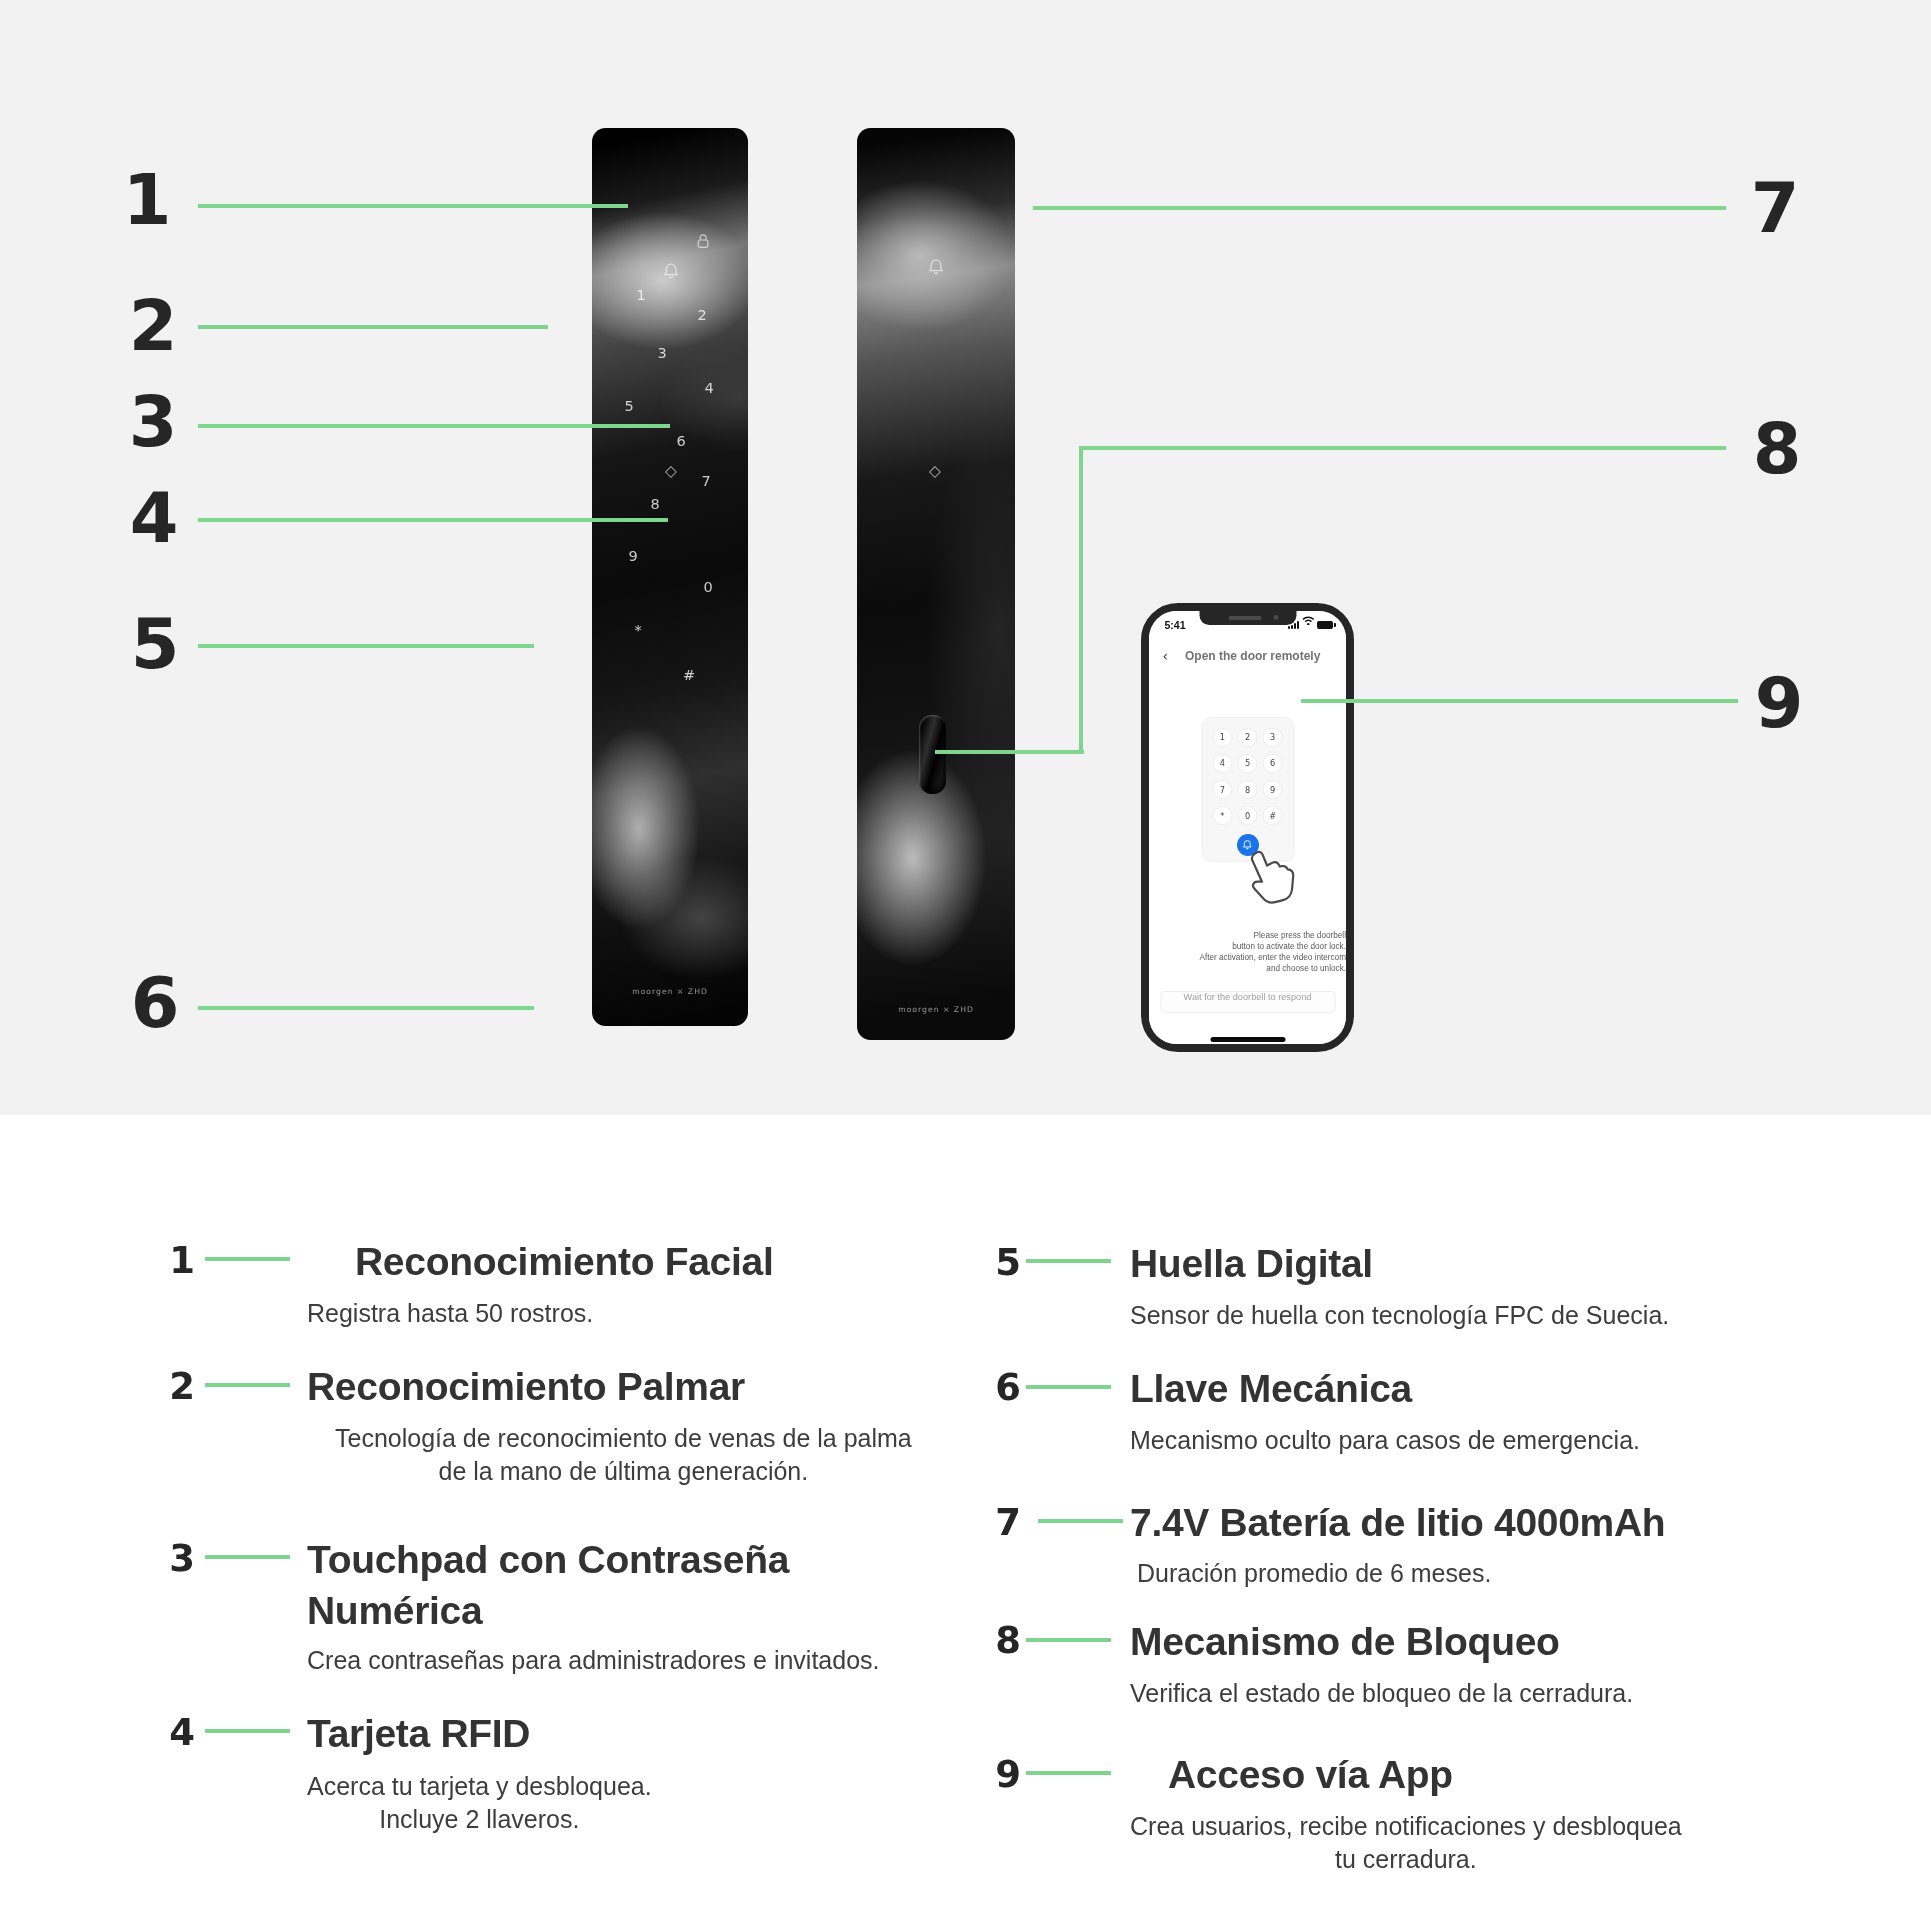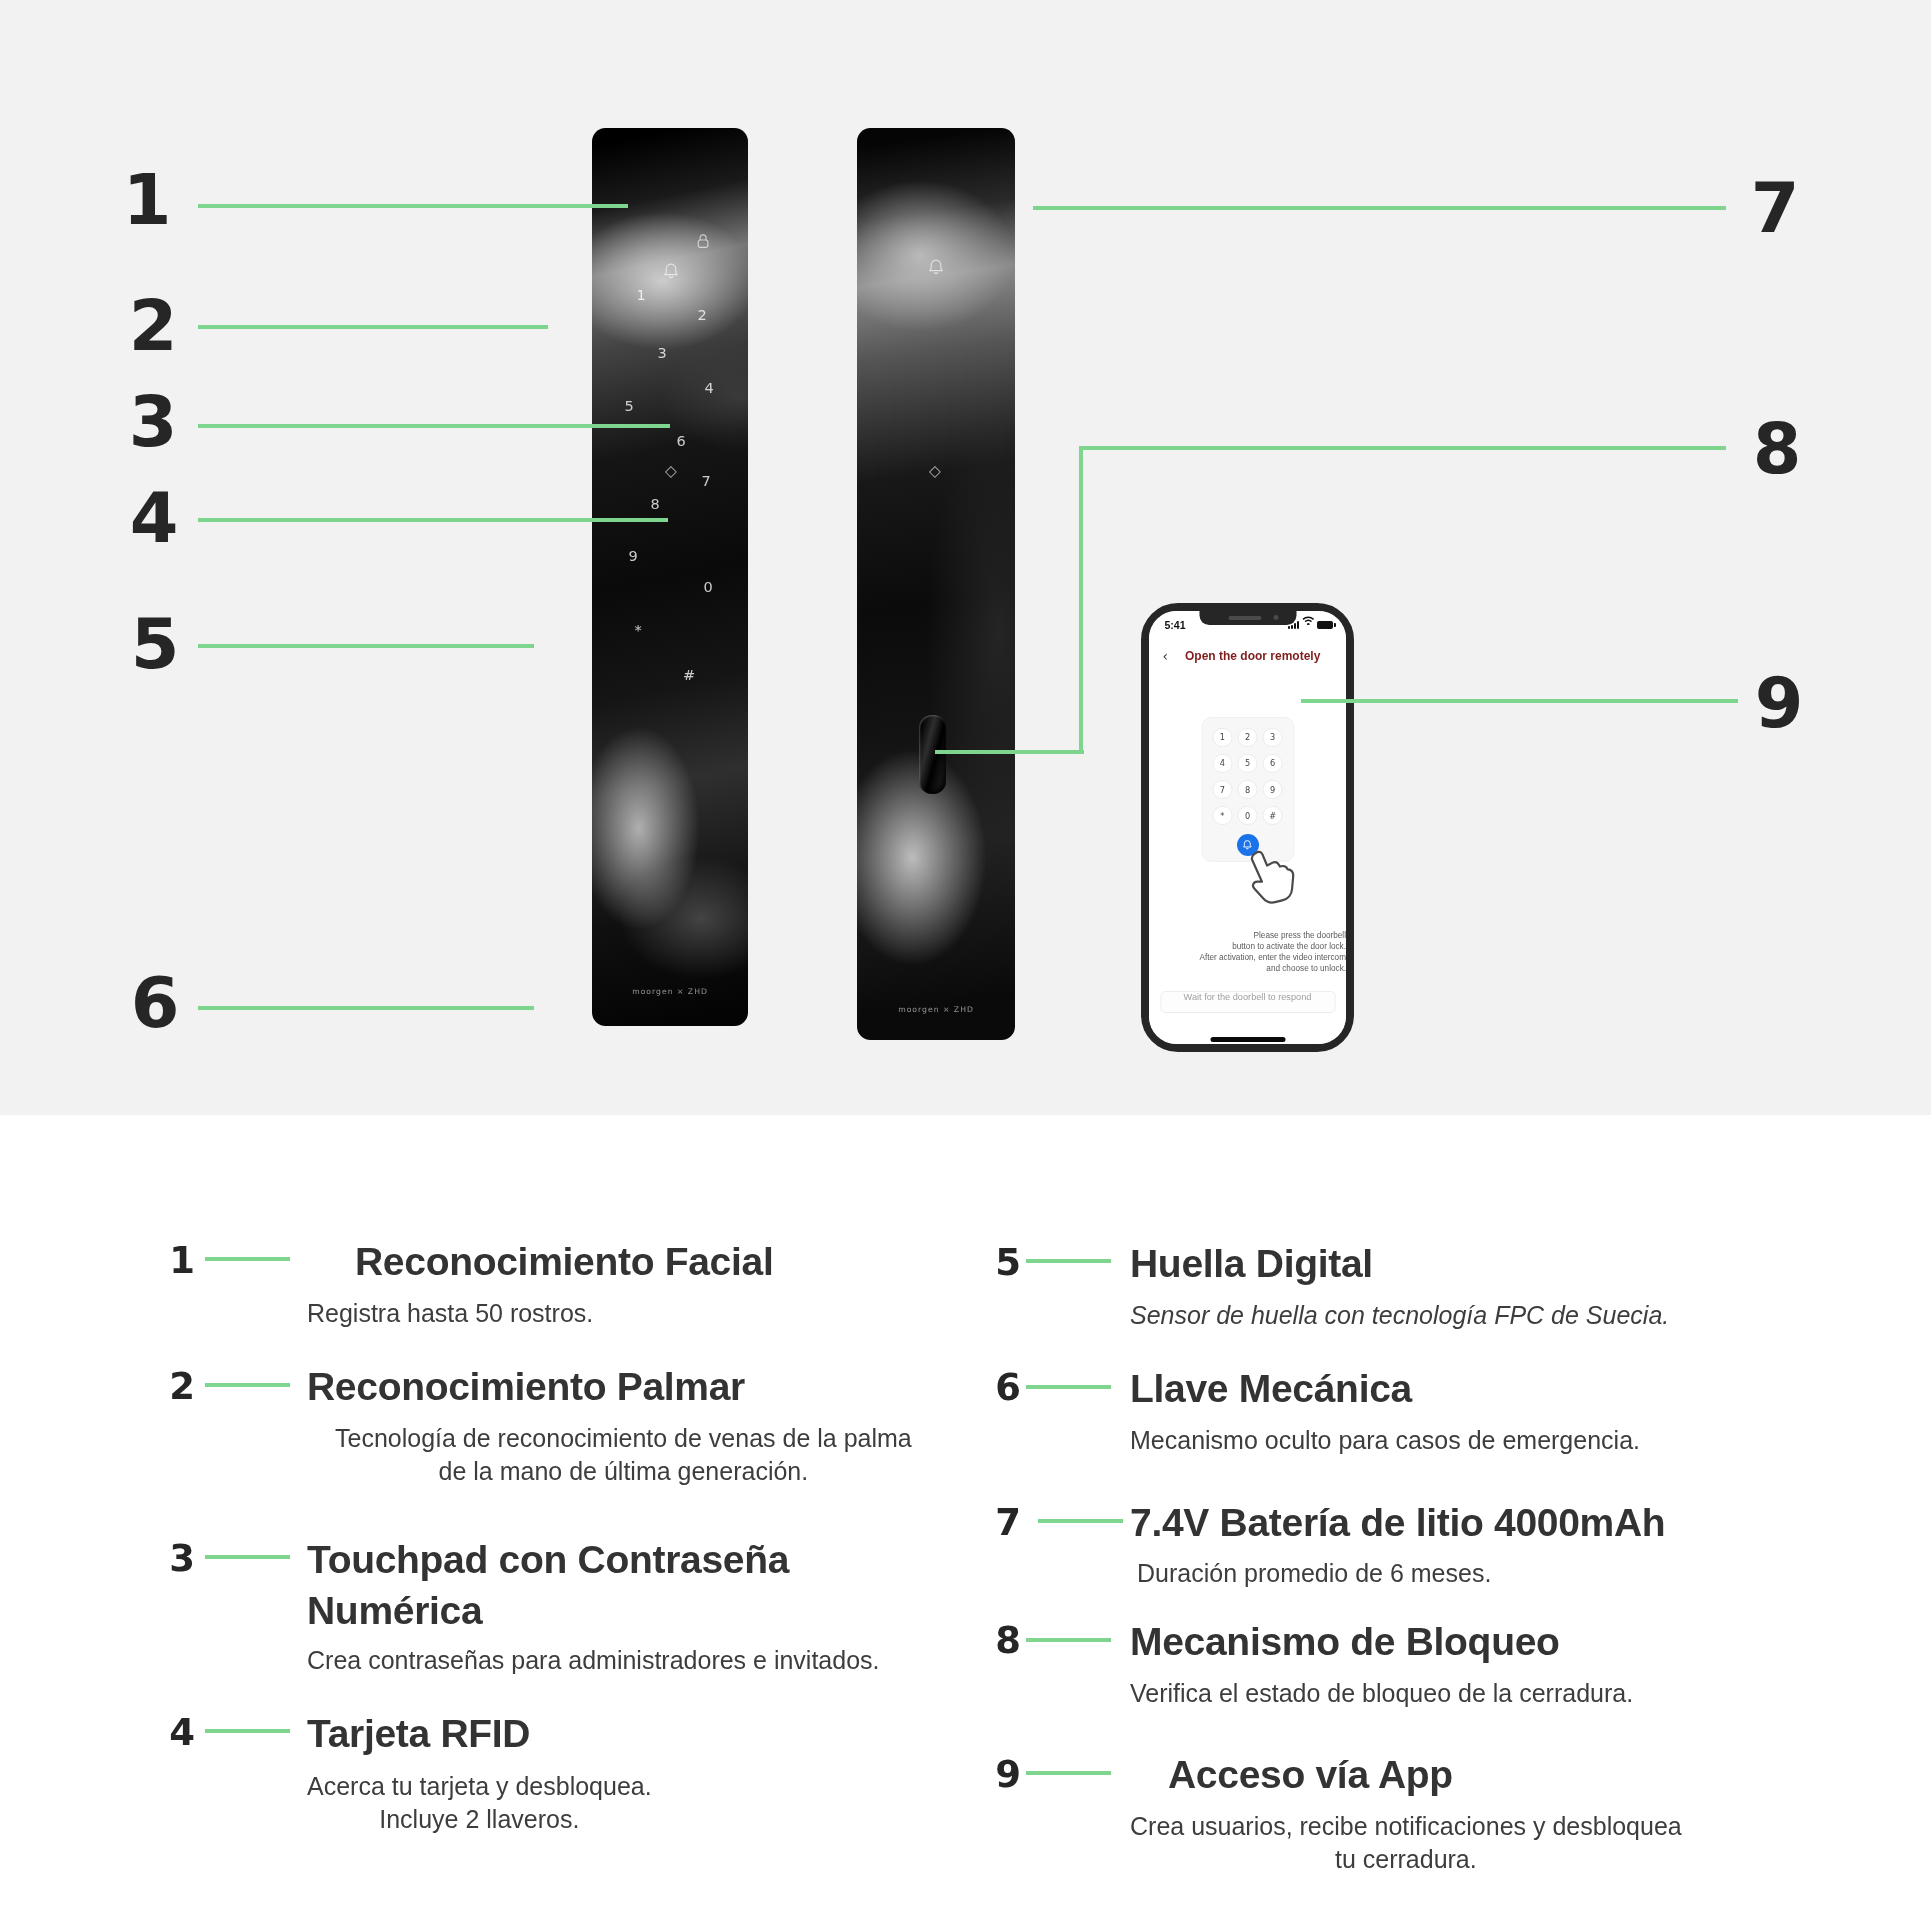--- a/index.html
+++ b/index.html
@@ -46,21 +46,21 @@
   .notch .slot{position:absolute;left:29px;top:4.8px;width:33px;height:3.9px;border-radius:1.9px;background:#4a4a4a;}
   .notch .cam{position:absolute;right:17.4px;top:3.9px;width:4.8px;height:4.8px;border-radius:50%;background:#4a4a4a;}
   .ptime{position:absolute;left:15.4px;top:7.7px;font:700 10.6px "Liberation Sans",sans-serif;color:#111;}
   .pstat{position:absolute;right:12.6px;top:8.7px;display:flex;align-items:flex-end;gap:2.9px;height:9.7px;}
   .sig{display:flex;align-items:flex-end;gap:1px;}
   .sig i{display:block;width:1.9px;background:#111;border-radius:1px;}
   .batt{position:relative;display:block;width:16.4px;height:8.7px;background:#111;border-radius:1.9px;}
   .batt:after{content:"";position:absolute;right:-2.9px;top:2.4px;width:1.9px;height:3.9px;background:#111;border-radius:0 1px 1px 0;}
   .pheader{position:absolute;left:0;top:35px;width:100%;}
   .pback{position:absolute;left:13.5px;top:1.9px;font:400 13.5px "DejaVu Sans",sans-serif;color:#333;}
-  .ptitle{position:absolute;left:36px;top:2.9px;font:700 12px "Liberation Sans",sans-serif;color:#7f1d1d;}
+  .ptitle{position:absolute;left:36px;top:2.9px;font:700 12px "Liberation Sans",sans-serif;color:#737373;}
   .kcard{position:absolute;left:50%;transform:translateX(-50%);top:106px;width:93px;height:145px;
          background:#f7f7f8;border:1px solid #f0f0f0;border-radius:9.7px;box-sizing:border-box;
          display:grid;grid-template-columns:repeat(3,19.3px);grid-auto-rows:19.3px;
          justify-content:center;align-content:start;column-gap:5.8px;row-gap:6.8px;padding-top:9.7px;}
   .pkey{width:19.3px;height:19.3px;border-radius:50%;background:#fff;border:1px solid #ececec;
         box-sizing:border-box;display:flex;align-items:center;justify-content:center;
         font:400 8.2px "DejaVu Sans",sans-serif;color:#444;}
   .bellbtn{position:absolute;left:50%;transform:translateX(-50%);top:223px;width:22px;height:22px;
            border-radius:50%;background:#1a73e8;display:flex;align-items:center;justify-content:center;z-index:4;}
   .hand{position:absolute;left:93px;top:236px;z-index:5;transform:rotate(-14deg);}
@@ -230,21 +230,21 @@
 
 <div class="fnum" style="left:182px;top:1732px;">4</div>
 <div class="fdash" style="left:205px;top:1729px;"></div>
 <div class="ftitle" style="left:307px;top:1709px;">Tarjeta RFID</div>
 <div class="fdesc" style="left:307px;top:1770px;">Acerca tu tarjeta y desbloquea.
 Incluye 2 llaveros.</div>
 
 <div class="fnum" style="left:1008px;top:1262px;">5</div>
 <div class="fdash" style="left:1026px;top:1259px;"></div>
 <div class="ftitle" style="left:1130px;top:1239px;">Huella Digital</div>
-<div class="fdesc" style="left:1130px;top:1299px;font-style:italic;">Sensor de huella con tecnología FPC de Suecia.</div>
+<div class="fdesc" style="left:1130px;top:1299px;">Sensor de huella con tecnología FPC de Suecia.</div>
 
 <div class="fnum" style="left:1008px;top:1387px;">6</div>
 <div class="fdash" style="left:1026px;top:1385px;"></div>
 <div class="ftitle" style="left:1130px;top:1364px;">Llave Mecánica</div>
 <div class="fdesc" style="left:1130px;top:1424px;">Mecanismo oculto para casos de emergencia.</div>
 
 <div class="fnum" style="left:1008px;top:1522px;">7</div>
 <div class="fdash" style="left:1038px;top:1519px;"></div>
 <div class="ftitle" style="left:1130px;top:1498px;">7.4V Batería de litio 4000mAh</div>
 <div class="fdesc" style="left:1137px;top:1557px;">Duración promedio de 6 meses.</div>

